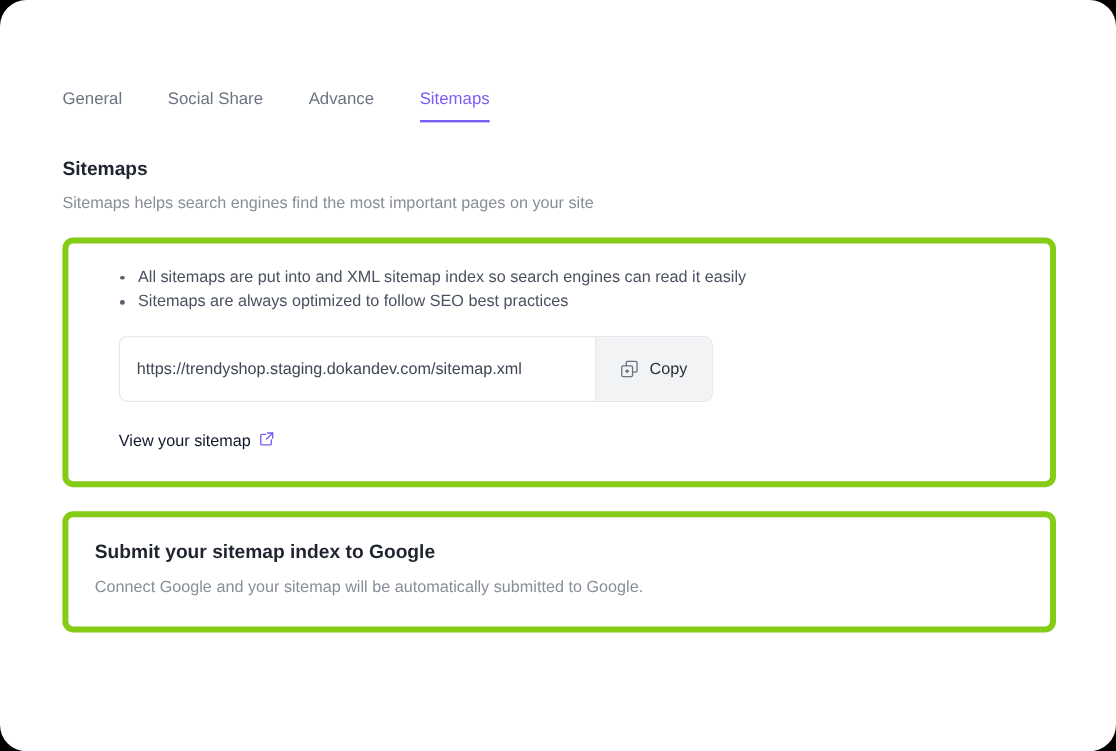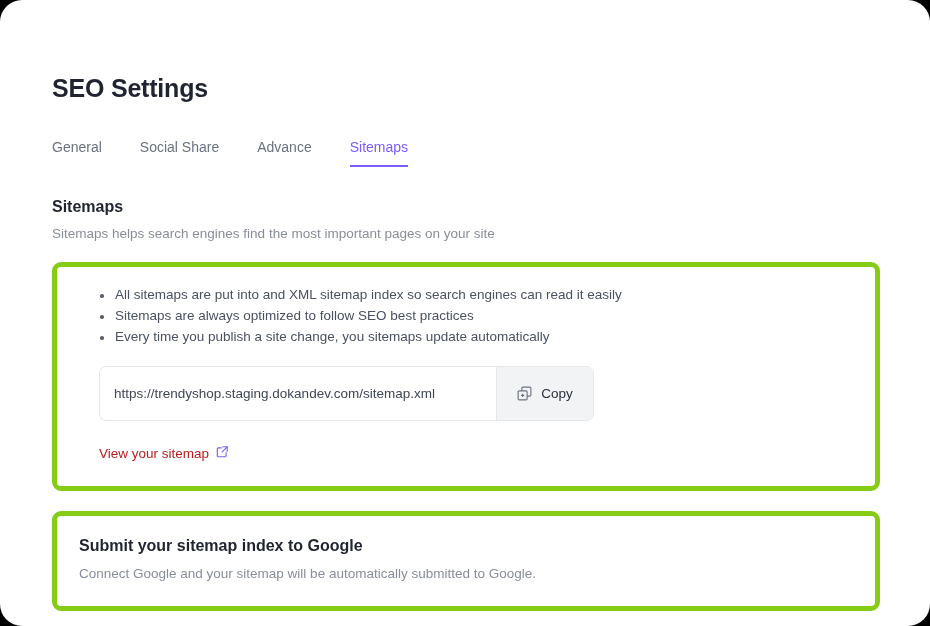--- a/index.html
+++ b/index.html
@@ -155,21 +155,21 @@
   }
   .copy-btn .ic { display: flex; }
 
   
   .sitemap-link {
     display: inline-flex;
     align-items: center;
     gap: 7px;
     margin: 24px 0 0 20px;
     font-size: 13.5px;
-    color: #b91c1c;
+    color: #0f172a;
     text-decoration: none;
     cursor: pointer;
   }
 
   
   .google-title {
     font-size: 16px;
     font-weight: bold;
     color: #1f2430;
     margin: 0 0 10px 0;
@@ -181,38 +181,36 @@
     margin: 0;
     line-height: 1.3;
   }
 </style>
 </head>
 <body>
 
 <div class="app-window">
   <div class="page">
 
-    <h1 class="page-title">SEO Settings</h1>
 
     <ul class="tabs">
       <li class="tab">General</li>
       <li class="tab">Social Share</li>
       <li class="tab">Advance</li>
       <li class="tab active">Sitemaps</li>
     </ul>
 
     <h2 class="section-title">Sitemaps</h2>
     <p class="section-sub">Sitemaps helps search engines find the most important pages on your site</p>
 
     <div class="card card-sitemaps">
 
       <ul class="facts">
         <li>All sitemaps are put into and XML sitemap index so search engines can read it easily</li>
         <li>Sitemaps are always optimized to follow SEO best practices</li>
-        <li>Every time you publish a site change, you sitemaps update automatically</li>
       </ul>
 
       <div class="url-row">
         <input class="url-input" type="text" readonly="" value="https://trendyshop.staging.dokandev.com/sitemap.xml" style="">
         <button class="copy-btn">
           <span class="ic">
             <svg width="15" height="15" viewBox="0 0 16 16" fill="none" stroke="#6b7280" stroke-width="1.2">
               <rect x="5.2" y="1.2" width="9.6" height="9.6" rx="1.2"></rect>
               <rect x="1.2" y="5.2" width="9.6" height="9.6" rx="1.2" fill="#f2f3f5"></rect>
               <line x1="6" y1="10" x2="6" y2="10"></line>

